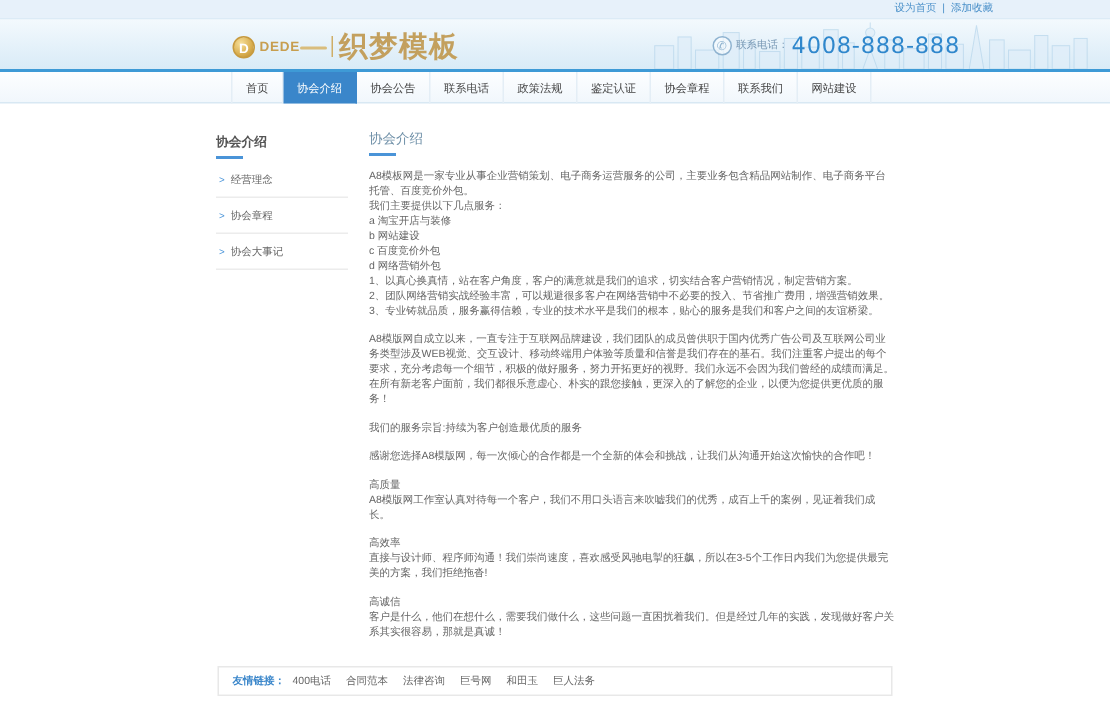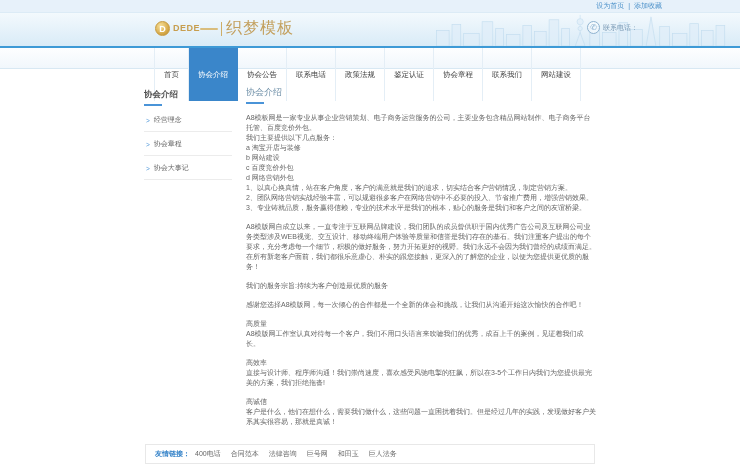--- a/index.html
+++ b/index.html
@@ -22,33 +22,33 @@
   
   .header{position:relative;height:33px;background:linear-gradient(180deg,#f3f9fd 0%,#d9ebf7 100%);}
   .city{position:absolute;right:0;top:0;height:33px;width:310px;opacity:.75;pointer-events:none;}
   .logo{position:absolute;left:155px;top:5px;display:flex;align-items:center;}
   .coin{width:15px;height:15px;border-radius:50%;background:radial-gradient(circle at 35% 30%,#f7e09a,#d8ad4e 60%,#b8882e);
     border:1px solid #c79a3e;color:#fff;font-size:9px;font-weight:bold;text-align:center;line-height:15px;}
   .brand-en-wrap{margin-left:3px;display:flex;flex-direction:row;align-items:center;}
   .brand-en{color:#c79e4f;font-weight:bold;font-size:9px;letter-spacing:.5px;line-height:9px;}
   .brand-bar{width:18px;height:2px;background:#d9bd7d;margin-top:1px;border-radius:1px;}
   .logo-div{width:1px;height:14px;background:#cfae67;margin:0 4px 0 3px;}
-  .brand-cn{color:var(--gold);font-size:16px;font-weight:normal;letter-spacing:1px;}
+  .brand-cn{color:var(--gold);font-size:19px;font-weight:bold;letter-spacing:1px;}
   .phone{position:absolute;right:100px;top:8px;display:flex;align-items:center;}
   .phone-icon{width:13px;height:13px;border:1px solid #8fb3d0;border-radius:50%;color:#8fb3d0;
     font-size:8px;line-height:12px;text-align:center;margin-right:3px;background:rgba(255,255,255,.5);}
   .phone-label{font-size:7px;color:#77a$0;color:#7797b3;margin-right:2px;}
   .phone-number{font-size:15px;color:var(--phone_blue);font-family:"DejaVu Sans",sans-serif;letter-spacing:.5px;}
 
   .navline{height:2px;background:#3e9ad6;}
 
   
   .nav{height:21px;background:linear-gradient(180deg,#fdfeff,#f1f7fc);border-bottom:1px solid #d8e8f3;}
   .nav-inner{width:452px;margin:0 auto;display:flex;padding-left:10px;}
-  .nav-item{display:block;padding:16px 9px;line-height:21px;font-size:7.5px;color:#444;
+  .nav-item{display:block;padding:0 9px;line-height:21px;font-size:7.5px;color:#444;
     border-right:1px solid #e4eef6;white-space:nowrap;}
   .nav-item:first-child{border-left:1px solid #e4eef6;}
   .nav-item.active{background:var(--accent);color:#fff;border-color:var(--accent);}
 
   
   .page{width:452px;margin:0 auto;display:flex;gap:14px;min-height:338px;align-items:flex-start;}
 
   .sidebar{width:88px;padding-top:20px;}
   .side-title{font-size:8.5px;color:#555;font-weight:bold;}
   .title-underline{width:18px;height:2px;background:#4a94d8;margin:3px 0 2px;}
@@ -116,20 +116,21 @@
       <div class="brand-en">DEDE</div>
       <div class="brand-bar"></div>
     </div>
     <div class="logo-div"></div>
     <div class="brand-cn">织梦模板</div>
   </div>
 
   <div class="phone">
     <span class="phone-icon">✆</span>
     <span class="phone-label">联系电话：</span>
+    <span class="phone-number">4008-888-888</span>
   </div>
 </div>
 
 <div class="navline"></div>
 
 <div class="nav">
   <div class="nav-inner">
       <a class="nav-item">首页</a>
       <a class="nav-item active">协会介绍</a>
       <a class="nav-item">协会公告</a>

